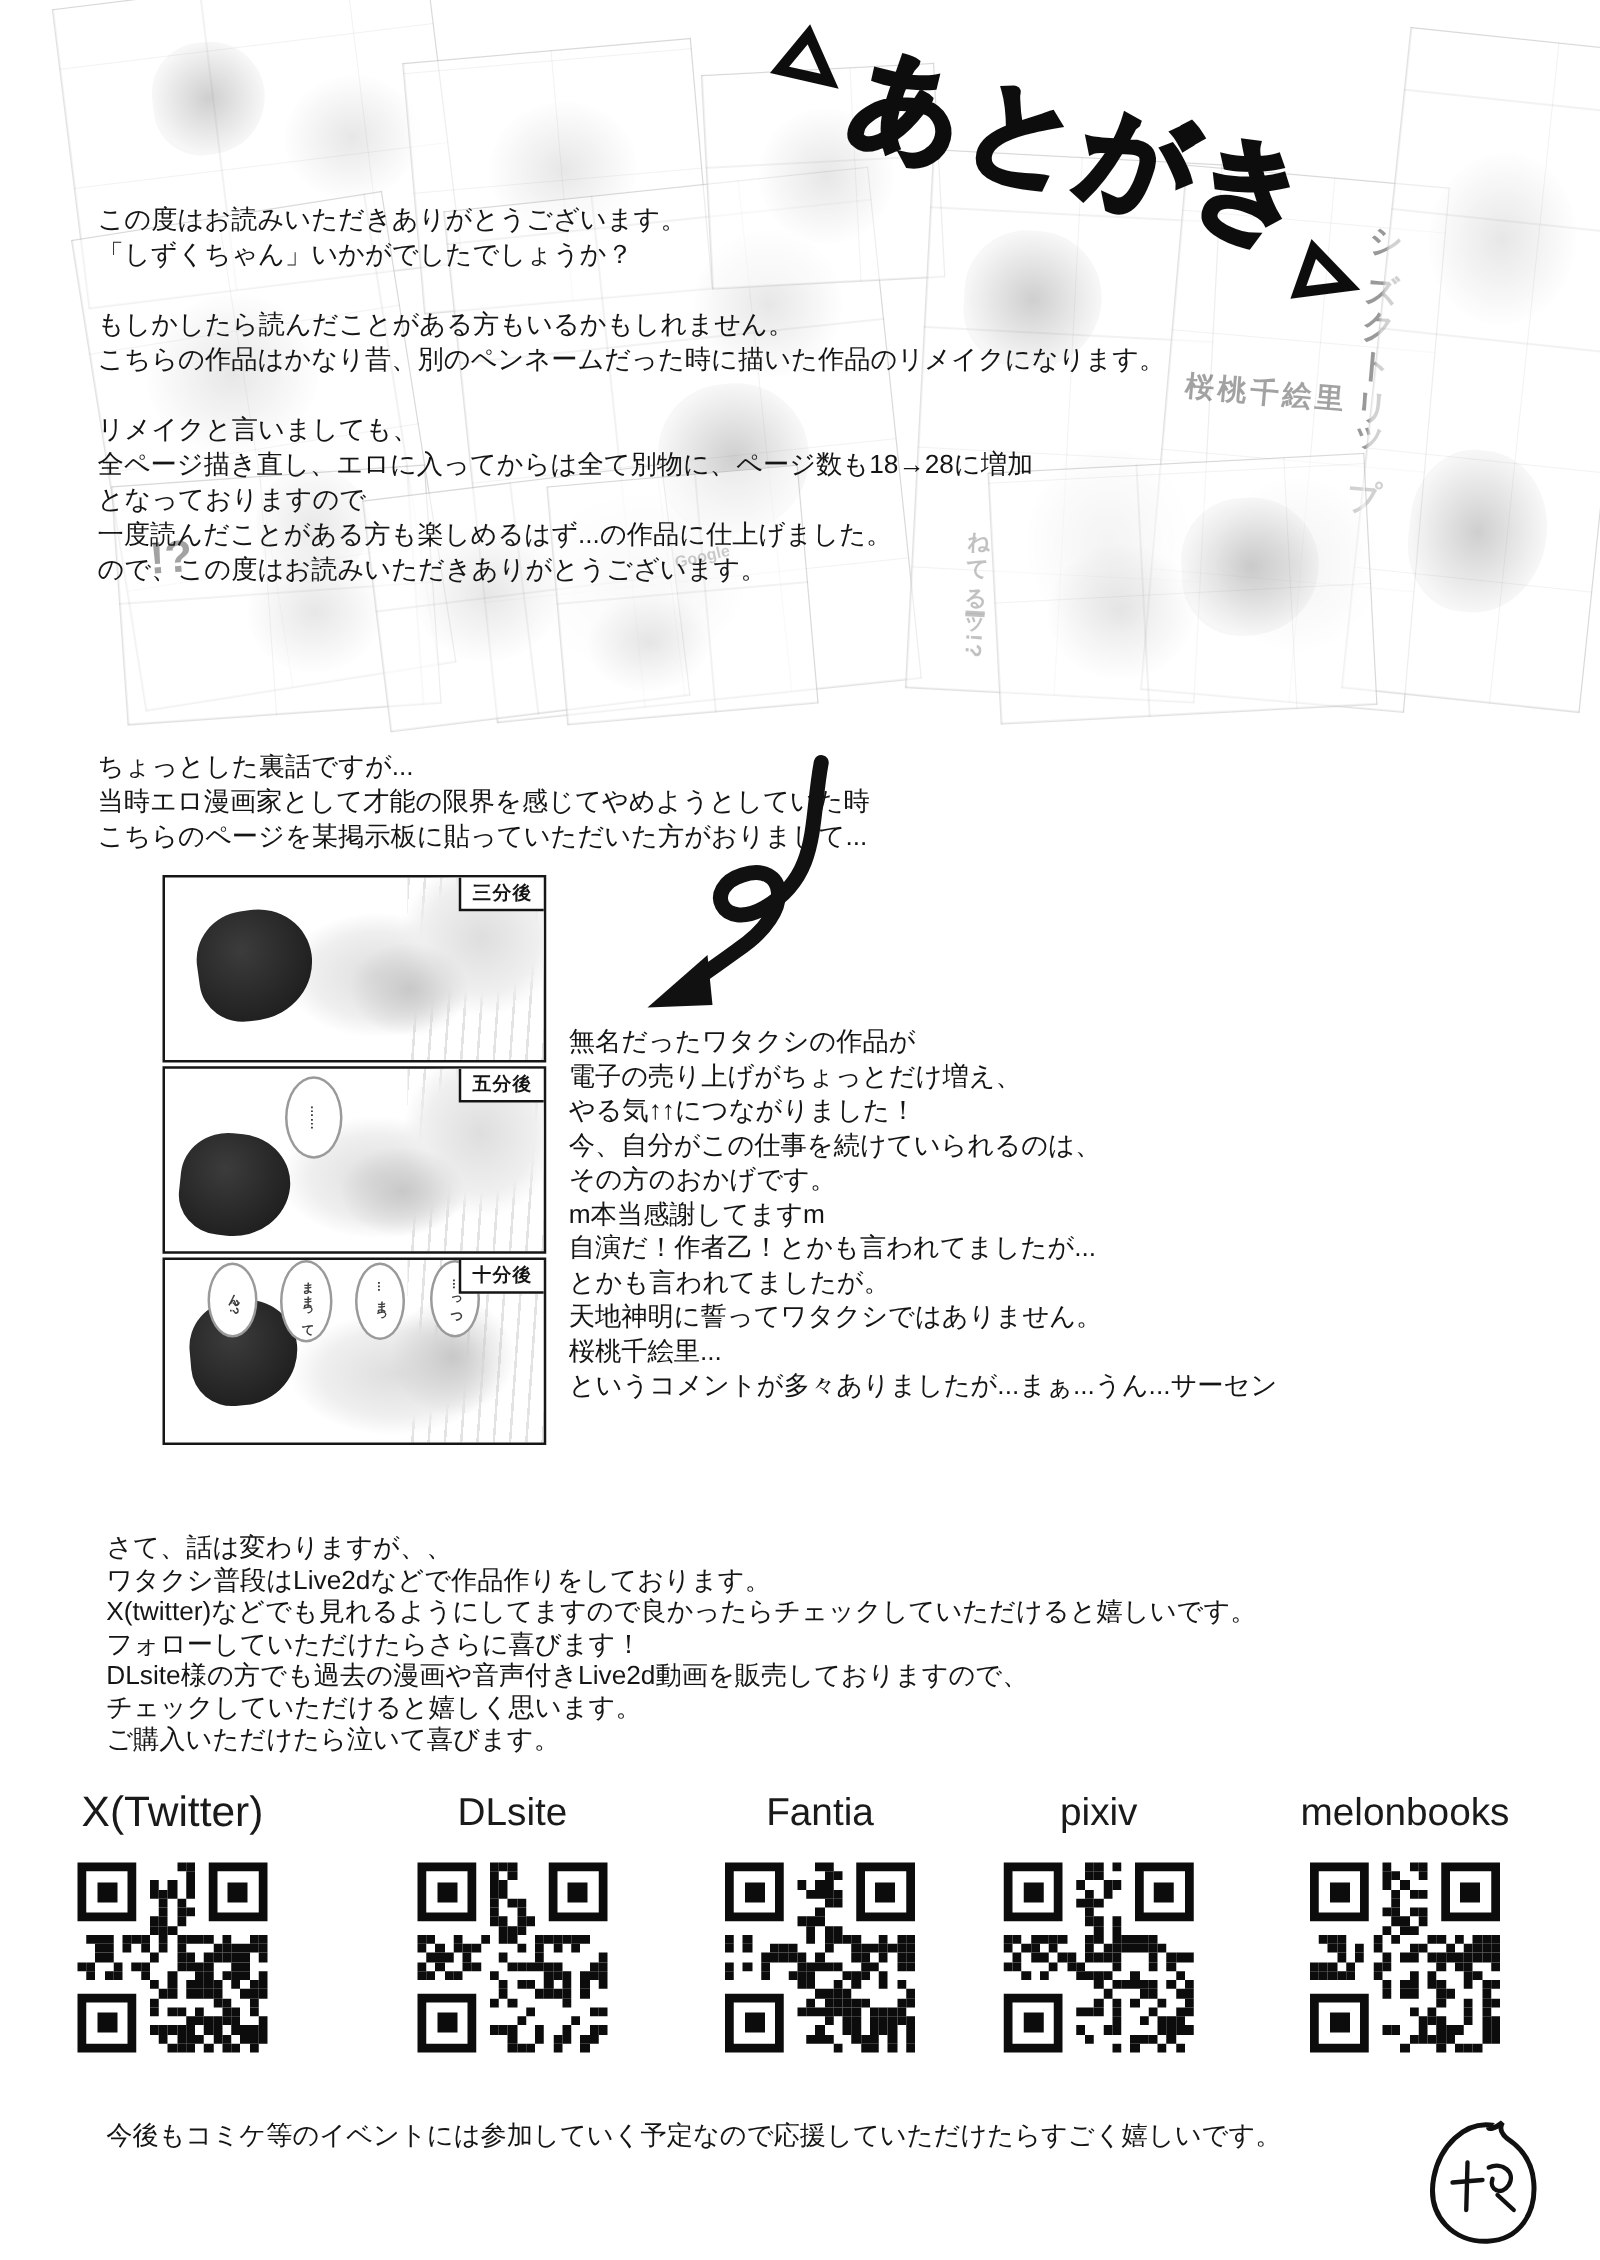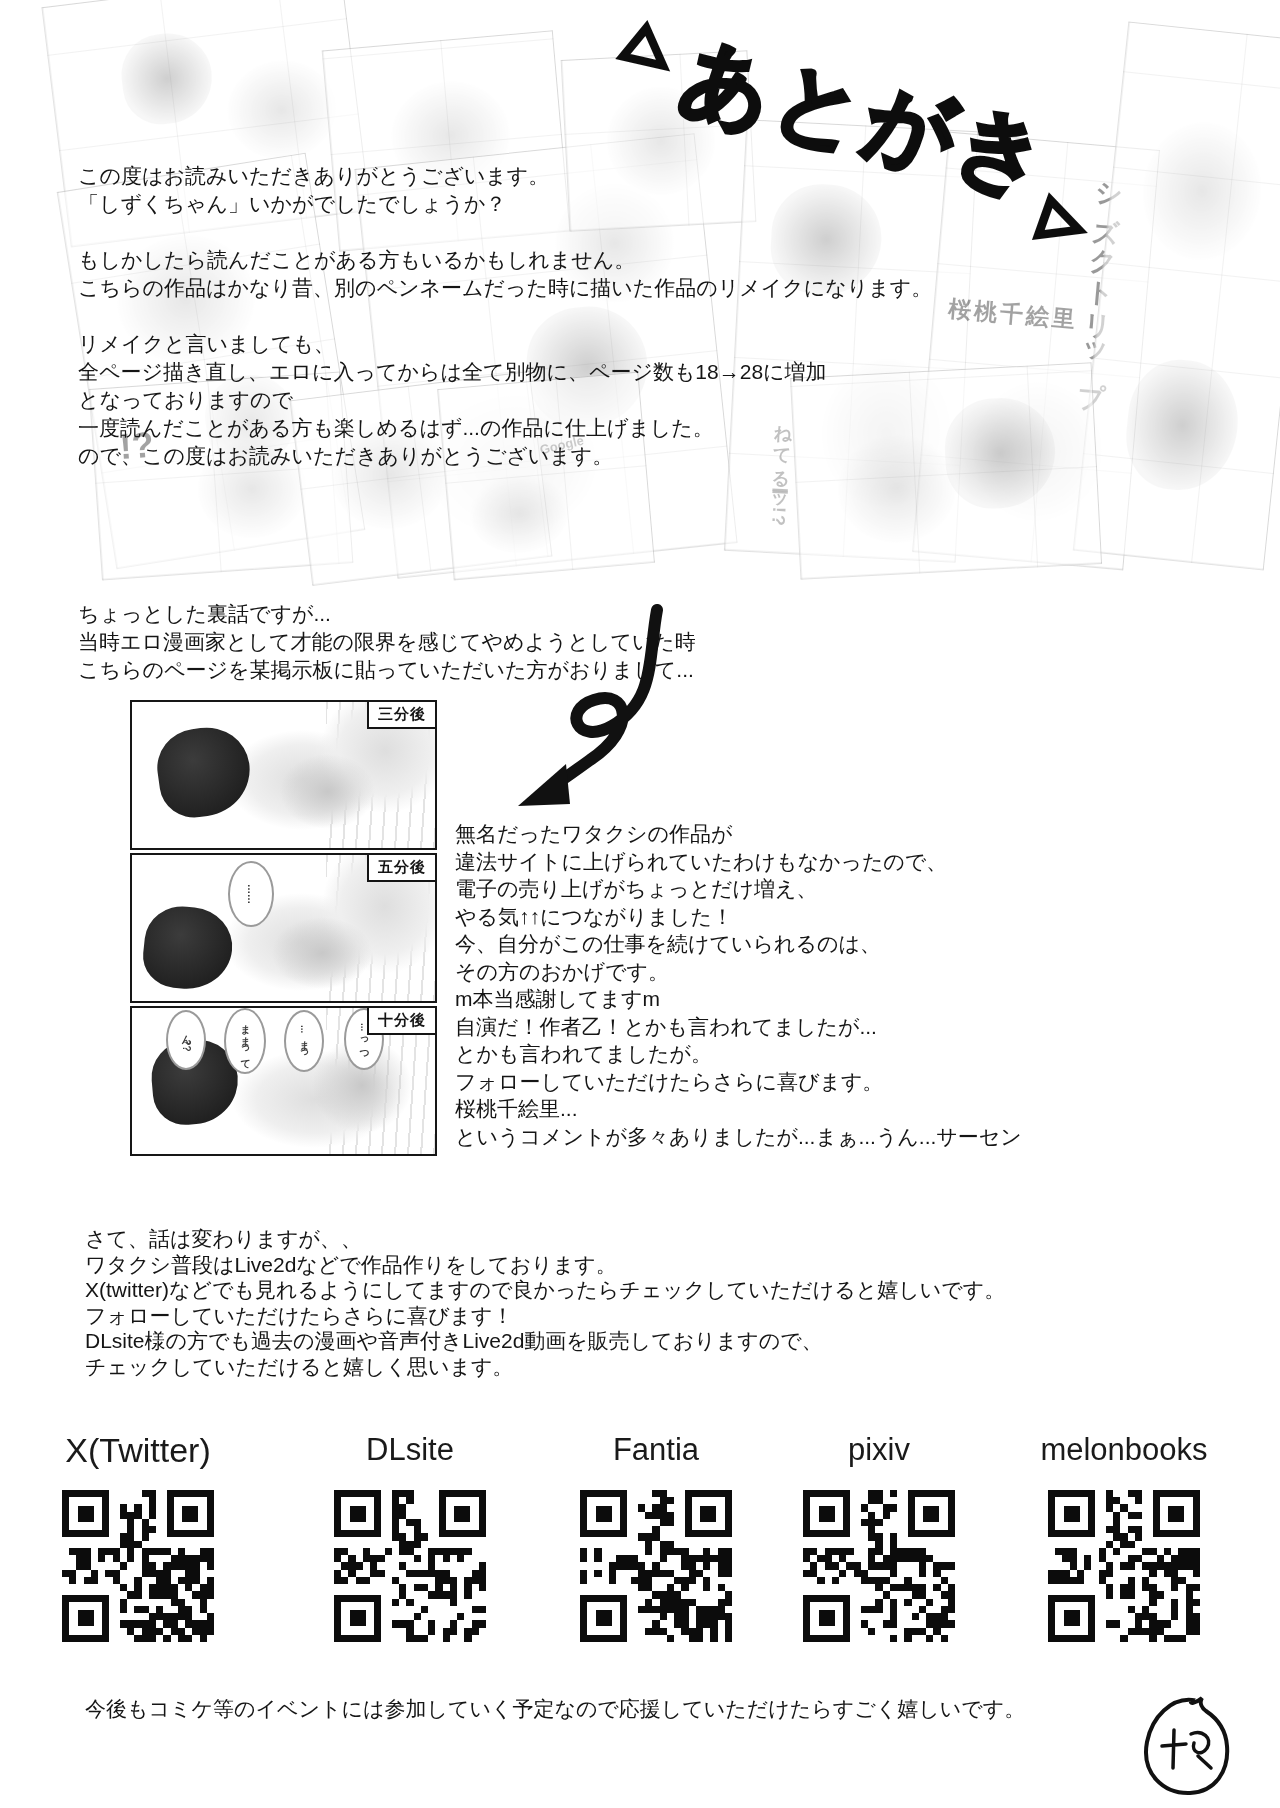--- a/index.html
+++ b/index.html
@@ -175,40 +175,40 @@
     </div>
   </div>
 
   <svg class="arrow" width="240" height="240" viewBox="0 0 240 240">
     <path d="M215 22 C206 70 214 112 170 138 C135 158 120 122 152 112 C186 101 196 140 148 172 C137 180 126 188 114 196" fill="none" stroke="#111111" stroke-width="12" stroke-linecap="round" stroke-linejoin="round"></path>
     <polygon points="124,176 76,218 128,216" fill="#111111"></polygon>
   </svg>
 
   <div class="tblock thanks">
       <span class="tline">無名だったワタクシの作品が</span>
-      <span class="tline">違法サイトに上げられていたわけもなかったので、</span>
       <span class="tline">電子の売り上げがちょっとだけ増え、</span>
       <span class="tline">やる気↑↑につながりました！</span>
       <span class="tline">今、自分がこの仕事を続けていられるのは、</span>
       <span class="tline">その方のおかげです。</span>
       <span class="tline">m本当感謝してますm</span>
       <span class="tline">自演だ！作者乙！とかも言われてましたが...</span>
       <span class="tline">とかも言われてましたが。</span>
-      <span class="tline">フォローしていただけたらさらに喜びます。</span>
+      <span class="tline">天地神明に誓ってワタクシではありません。</span>
       <span class="tline">桜桃千絵里...</span>
       <span class="tline">というコメントが多々ありましたが...まぁ...うん...サーセン</span>
     </div>
 
   <div class="tblock news">
       <span class="tline">さて、話は変わりますが、、</span>
       <span class="tline">ワタクシ普段はLive2dなどで作品作りをしております。</span>
       <span class="tline">X(twitter)などでも見れるようにしてますので良かったらチェックしていただけると嬉しいです。</span>
       <span class="tline">フォローしていただけたらさらに喜びます！</span>
       <span class="tline">DLsite様の方でも過去の漫画や音声付きLive2d動画を販売しておりますので、</span>
       <span class="tline">チェックしていただけると嬉しく思います。</span>
+      <span class="tline">ご購入いただけたら泣いて喜びます。</span>
     </div>
 
   <div class="linkcol" style="left:48px;">
     <span class="linklabel" style="font-size:34px;">X(Twitter)</span>
     <div class="qr">
       <span class="fd tl"></span>
       <span class="fd tr"></span>
       <span class="fd bl"></span>
     <i style="left: 52.381%; top: 0%; width: 4.7619%; height: 4.7619%;"></i>
         <i style="left: 57.1429%; top: 0%; width: 4.7619%; height: 4.7619%;"></i>

